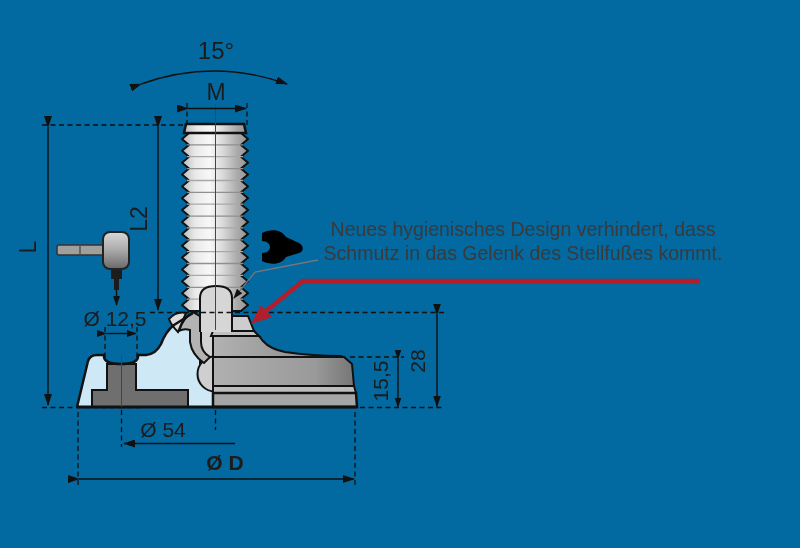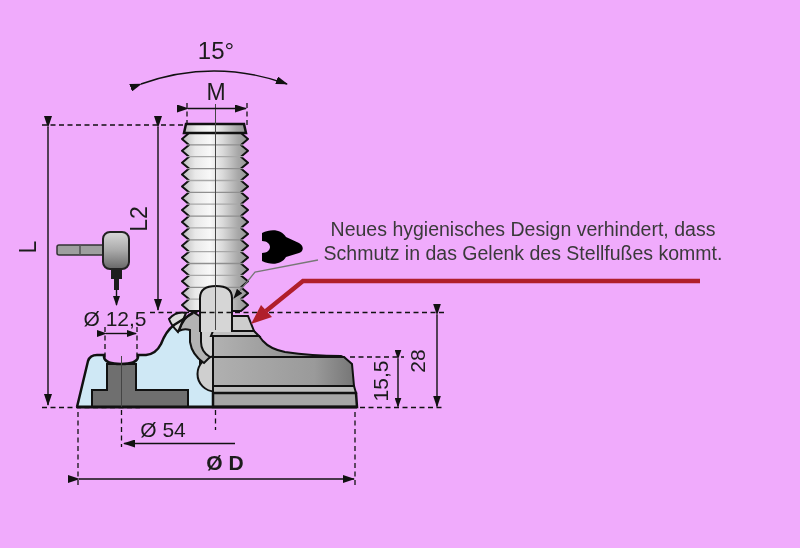--- a/index.html
+++ b/index.html
@@ -1,16 +1,16 @@
 <!DOCTYPE html>
 <html><head>
 <meta charset="utf-8">
 <style>
   html,body{margin:0;padding:0;background:#fff;}
-  #stage{position:relative;width:800px;height:548px;background:#f0abfc;overflow:hidden;
+  #stage{position:relative;width:800px;height:548px;background:#0369a1;overflow:hidden;
          font-family:"Liberation Sans",sans-serif;}
   svg{position:absolute;left:0;top:0;}
   text{fill:#1c1c1c;}
   .dimtxt{font-size:21px;}
   .dimtxt-big{font-size:23px;}
   .note{font-size:19.5px;fill:#3a3a3a;}
   .bold{font-weight:bold;}
 </style>
 </head>
 <body>

